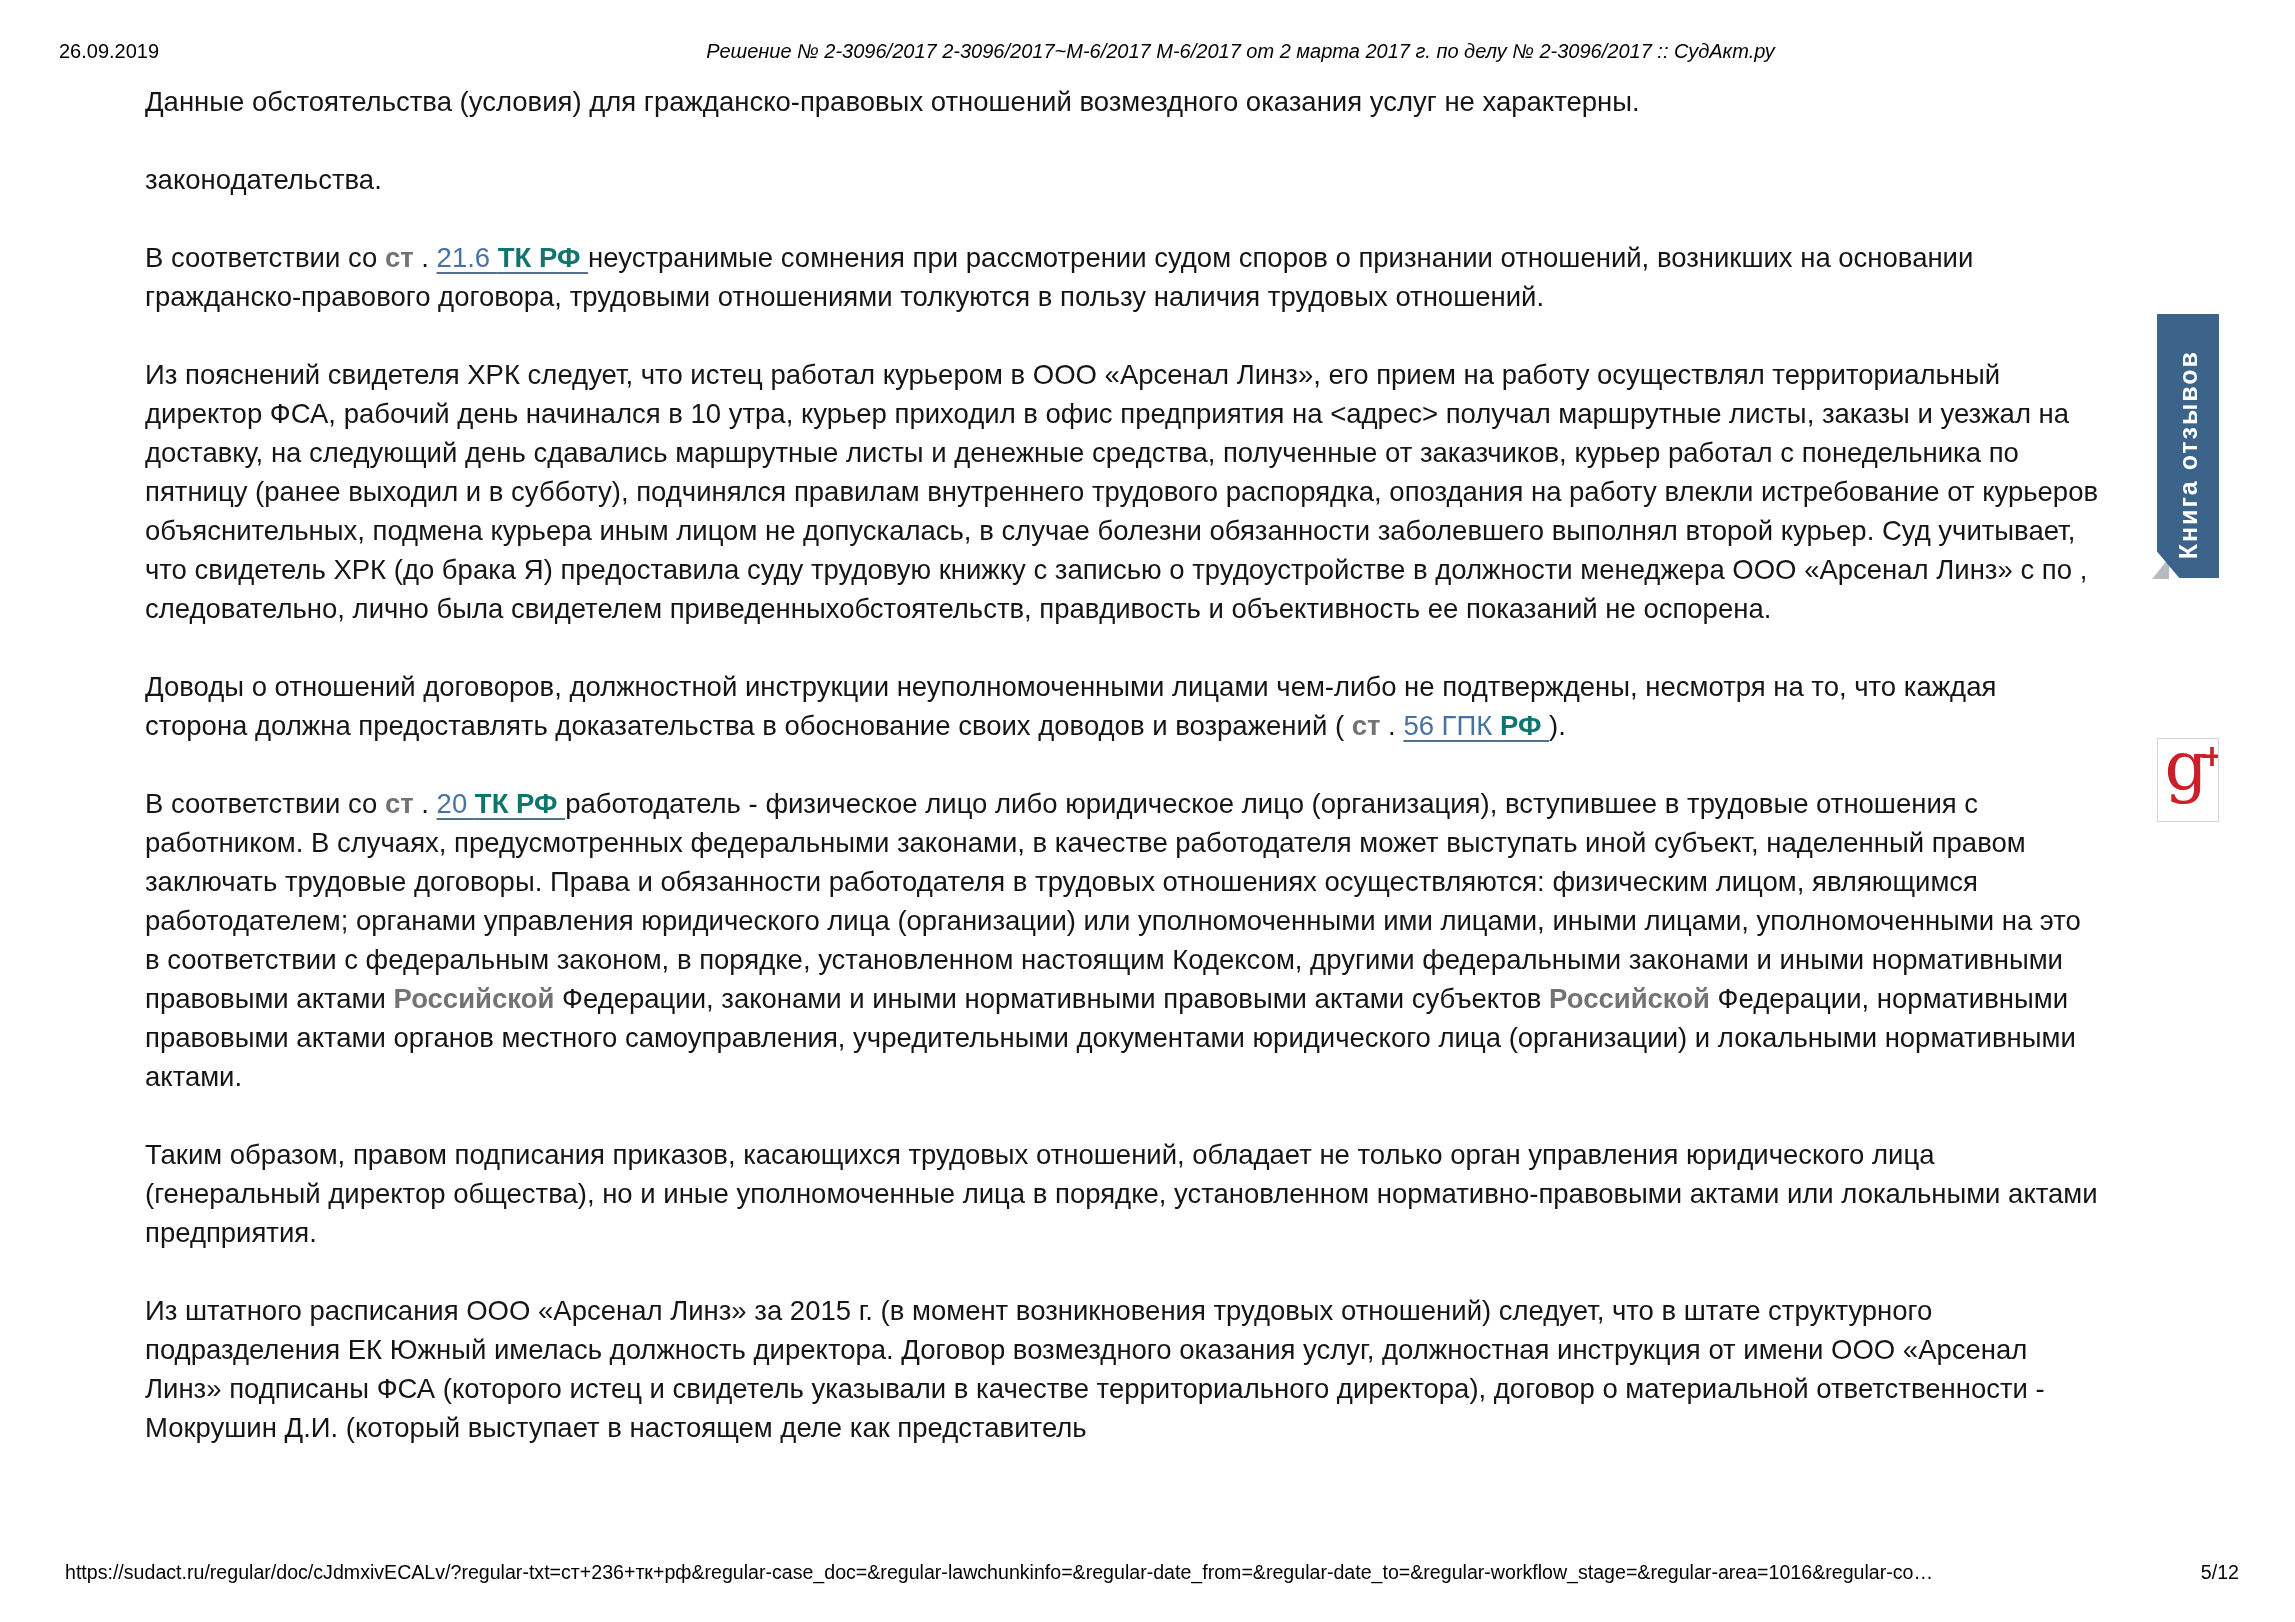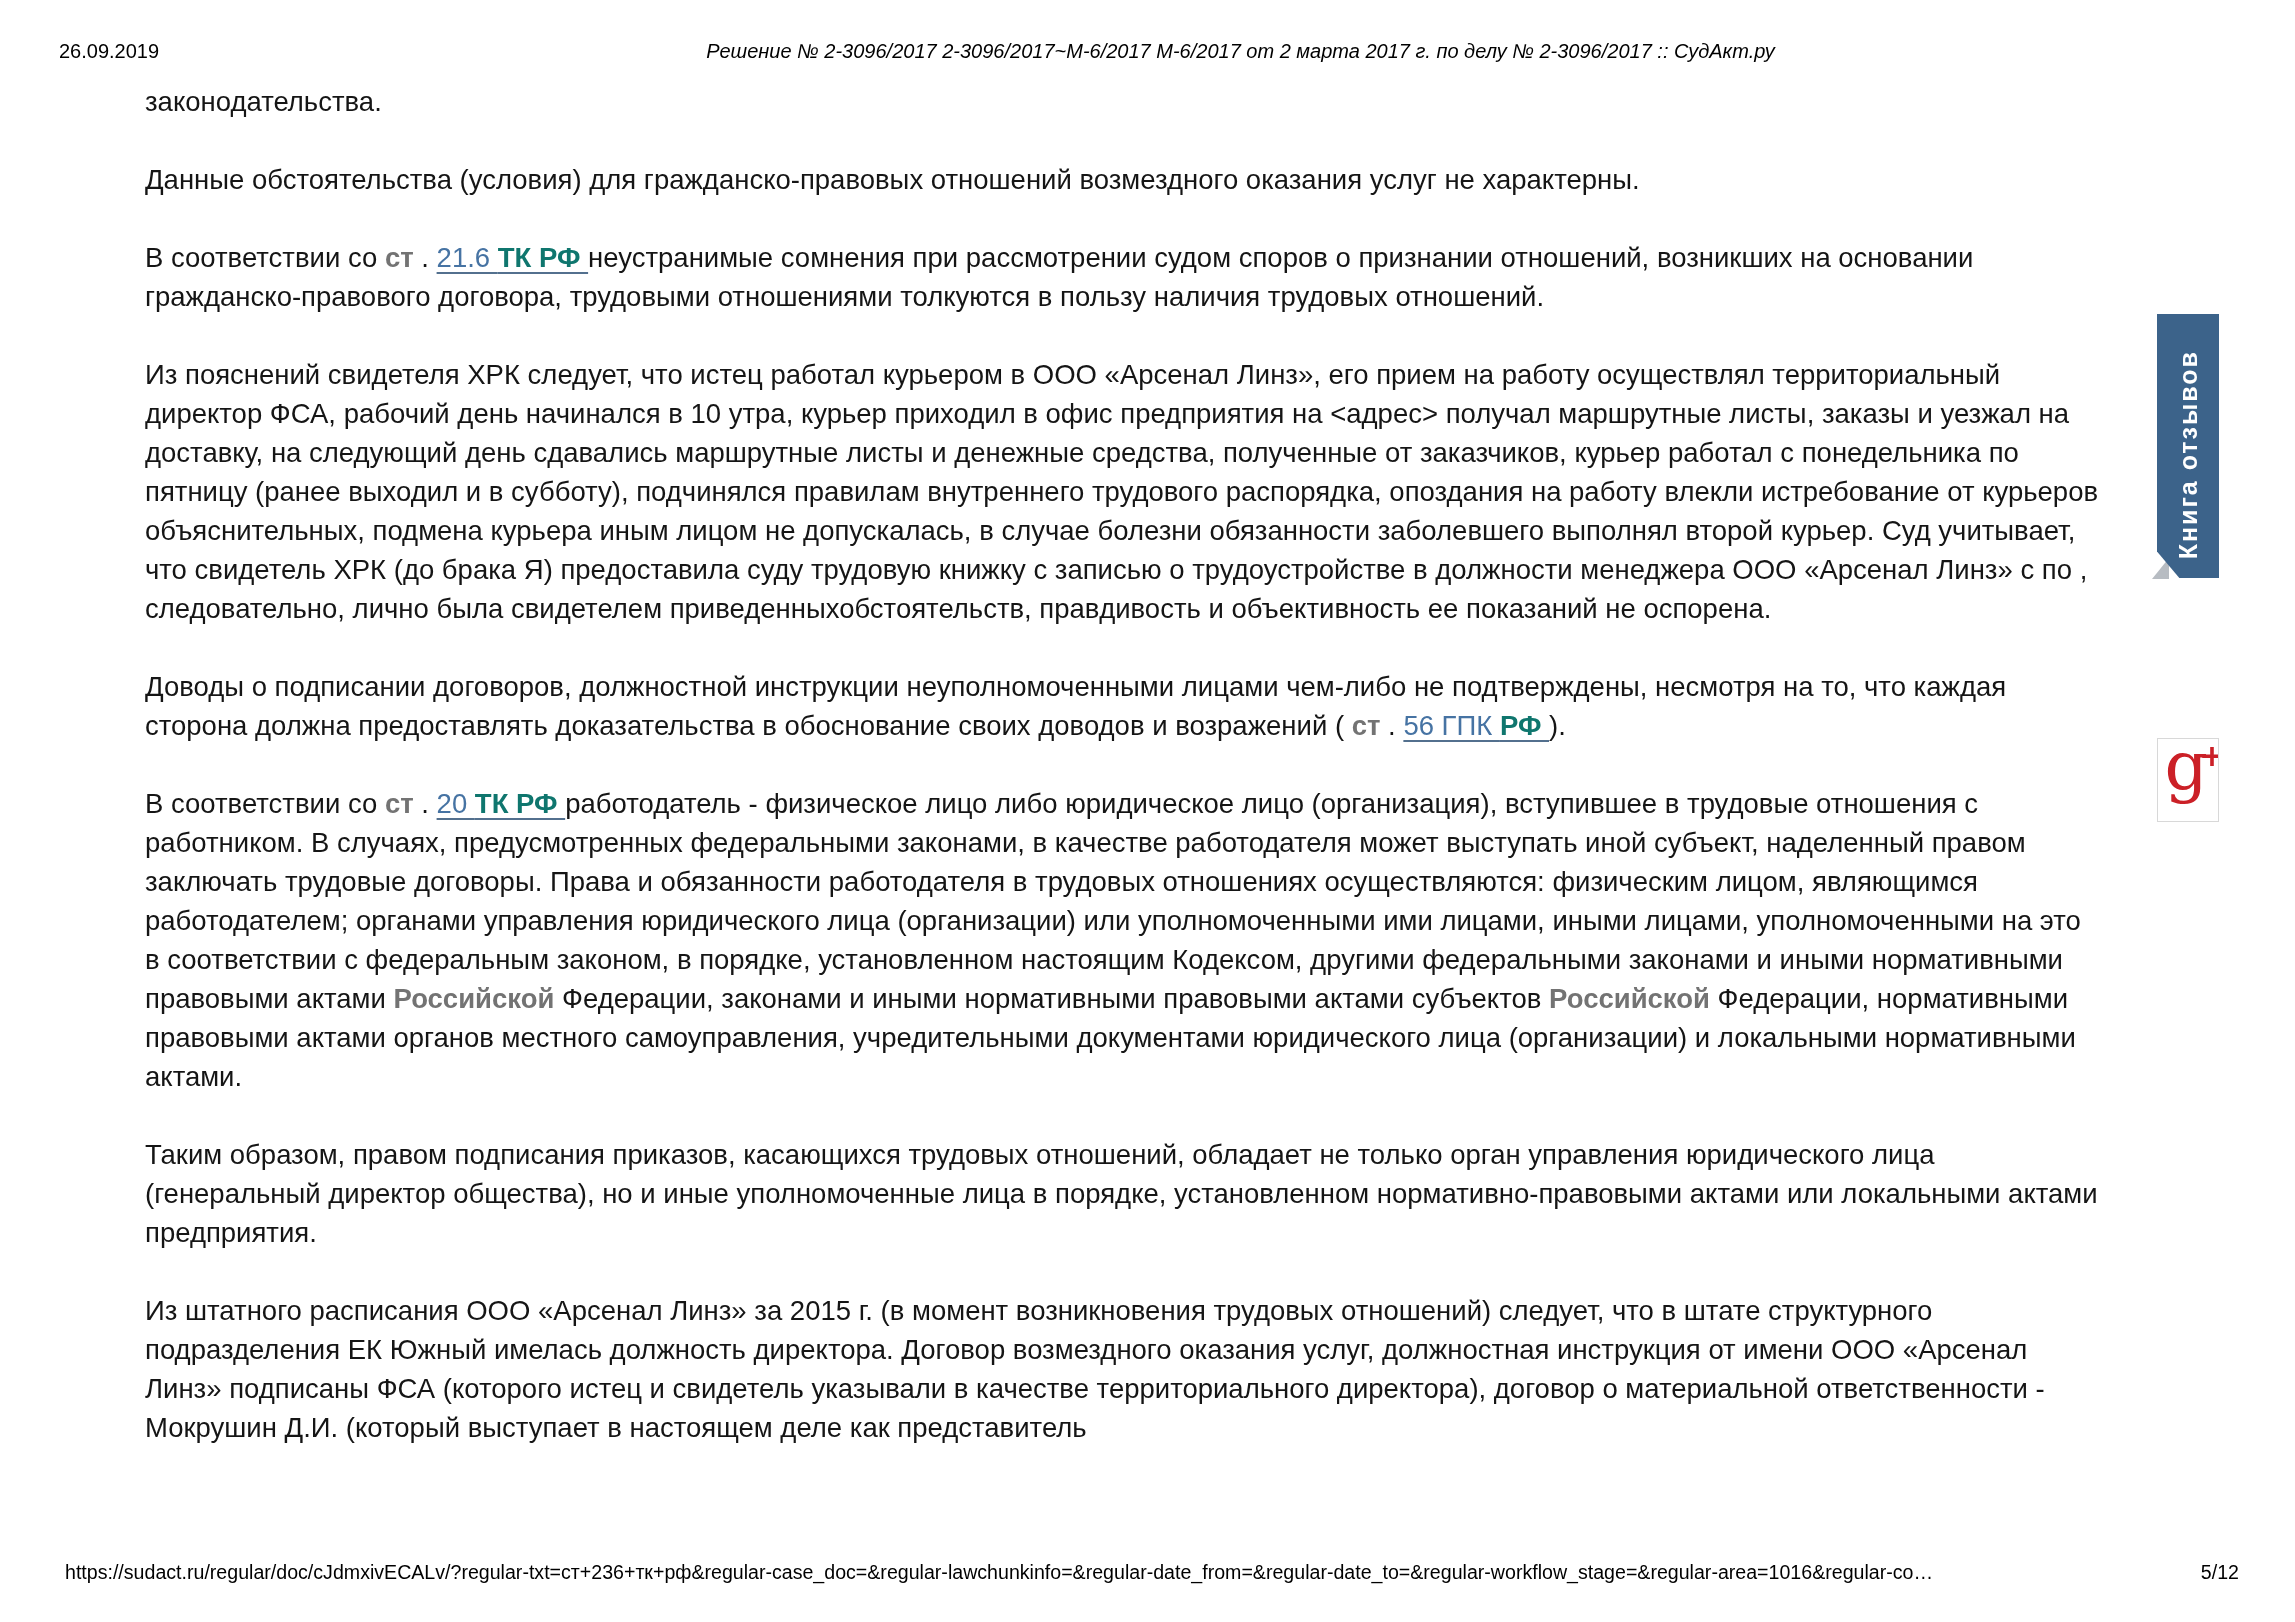--- a/index.html
+++ b/index.html
@@ -98,25 +98,25 @@
 <body>
 
 <div class="page">
 
   <div class="print-header">
     <span class="print-date">26.09.2019</span>
     <span class="print-title">Решение № 2-3096/2017 2-3096/2017~М-6/2017 М-6/2017 от 2 марта 2017 г. по делу № 2-3096/2017 :: СудАкт.ру</span>
   </div>
 
   <div class="doc">
+      <p><span>Данные обстоятельства (условия) для гражданско-правовых отношений возмездного оказания услуг не характерны.</span></p>
       <p><span>законодательства.</span></p>
-      <p><span>Данные обстоятельства (условия) для гражданско-правовых отношений возмездного оказания услуг не характерны.</span></p>
       <p><span>В соответствии со </span><span class="bold">ст</span><span> . </span><a class="law-link"><span class="link-num">21.6 </span><span class="link-law">ТК РФ </span></a><span>неустранимые сомнения при рассмотрении судом споров о признании отношений, возникших на основании гражданско-правового договора, трудовыми отношениями толкуются в пользу наличия трудовых отношений.</span></p>
       <p><span>Из пояснений свидетеля ХРК следует, что истец работал курьером в ООО «Арсенал Линз», его прием на работу осуществлял территориальный директор ФСА, рабочий день начинался в 10 утра, курьер приходил в офис предприятия на &lt;адрес&gt; получал маршрутные листы, заказы и уезжал на доставку, на следующий день сдавались маршрутные листы и денежные средства, полученные от заказчиков, курьер работал с понедельника по пятницу (ранее выходил и в субботу), подчинялся правилам внутреннего трудового распорядка, опоздания на работу влекли истребование от курьеров объяснительных, подмена курьера иным лицом не допускалась, в случае болезни обязанности заболевшего выполнял второй курьер. Суд учитывает, что свидетель ХРК (до брака Я) предоставила суду трудовую книжку с записью о трудоустройстве в должности менеджера ООО «Арсенал Линз» с по , следовательно, лично была свидетелем приведенныхобстоятельств, правдивость и объективность ее показаний не оспорена.</span></p>
-      <p><span>Доводы о подписании договоров, должностной инструкции неуполномоченными лицами чем-либо не подтверждены, несмотря на то, что каждая сторона должна предоставлять доказательства в обоснование своих доводов и возражений ( </span><span class="bold">ст</span><span> . </span><a class="law-link"><span class="link-num">56 ГПК </span><span class="link-law">РФ </span></a><span>).</span></p>
+      <p><span>Доводы о отношений договоров, должностной инструкции неуполномоченными лицами чем-либо не подтверждены, несмотря на то, что каждая сторона должна предоставлять доказательства в обоснование своих доводов и возражений ( </span><span class="bold">ст</span><span> . </span><a class="law-link"><span class="link-num">56 ГПК </span><span class="link-law">РФ </span></a><span>).</span></p>
       <p><span>В соответствии со </span><span class="bold">ст</span><span> . </span><a class="law-link"><span class="link-num">20 </span><span class="link-law">ТК РФ </span></a><span>работодатель - физическое лицо либо юридическое лицо (организация), вступившее в трудовые отношения с работником. В случаях, предусмотренных федеральными законами, в качестве работодателя может выступать иной субъект, наделенный правом заключать трудовые договоры. Права и обязанности работодателя в трудовых отношениях осуществляются: физическим лицом, являющимся работодателем; органами управления юридического лица (организации) или уполномоченными ими лицами, иными лицами, уполномоченными на это в соответствии с федеральным законом, в порядке, установленном настоящим Кодексом, другими федеральными законами и иными нормативными правовыми актами </span><span class="bold">Российской</span><span> Федерации, законами и иными нормативными правовыми актами субъектов </span><span class="bold">Российской</span><span> Федерации, нормативными правовыми актами органов местного самоуправления, учредительными документами юридического лица (организации) и локальными нормативными актами.</span></p>
       <p><span>Таким образом, правом подписания приказов, касающихся трудовых отношений, обладает не только орган управления юридического лица (генеральный директор общества), но и иные уполномоченные лица в порядке, установленном нормативно-правовыми актами или локальными актами предприятия.</span></p>
       <p><span>Из штатного расписания ООО «Арсенал Линз» за 2015 г. (в момент возникновения трудовых отношений) следует, что в штате структурного подразделения ЕК Южный имелась должность директора. Договор возмездного оказания услуг, должностная инструкция от имени ООО «Арсенал Линз» подписаны ФСА (которого истец и свидетель указывали в качестве территориального директора), договор о материальной ответственности - Мокрушин Д.И. (который выступает в настоящем деле как представитель</span></p>
     </div>
 
   <div class="ribbon-shadow"></div>
   <div class="ribbon">
     <span class="ribbon-label">Книга отзывов</span>
   </div>
 

